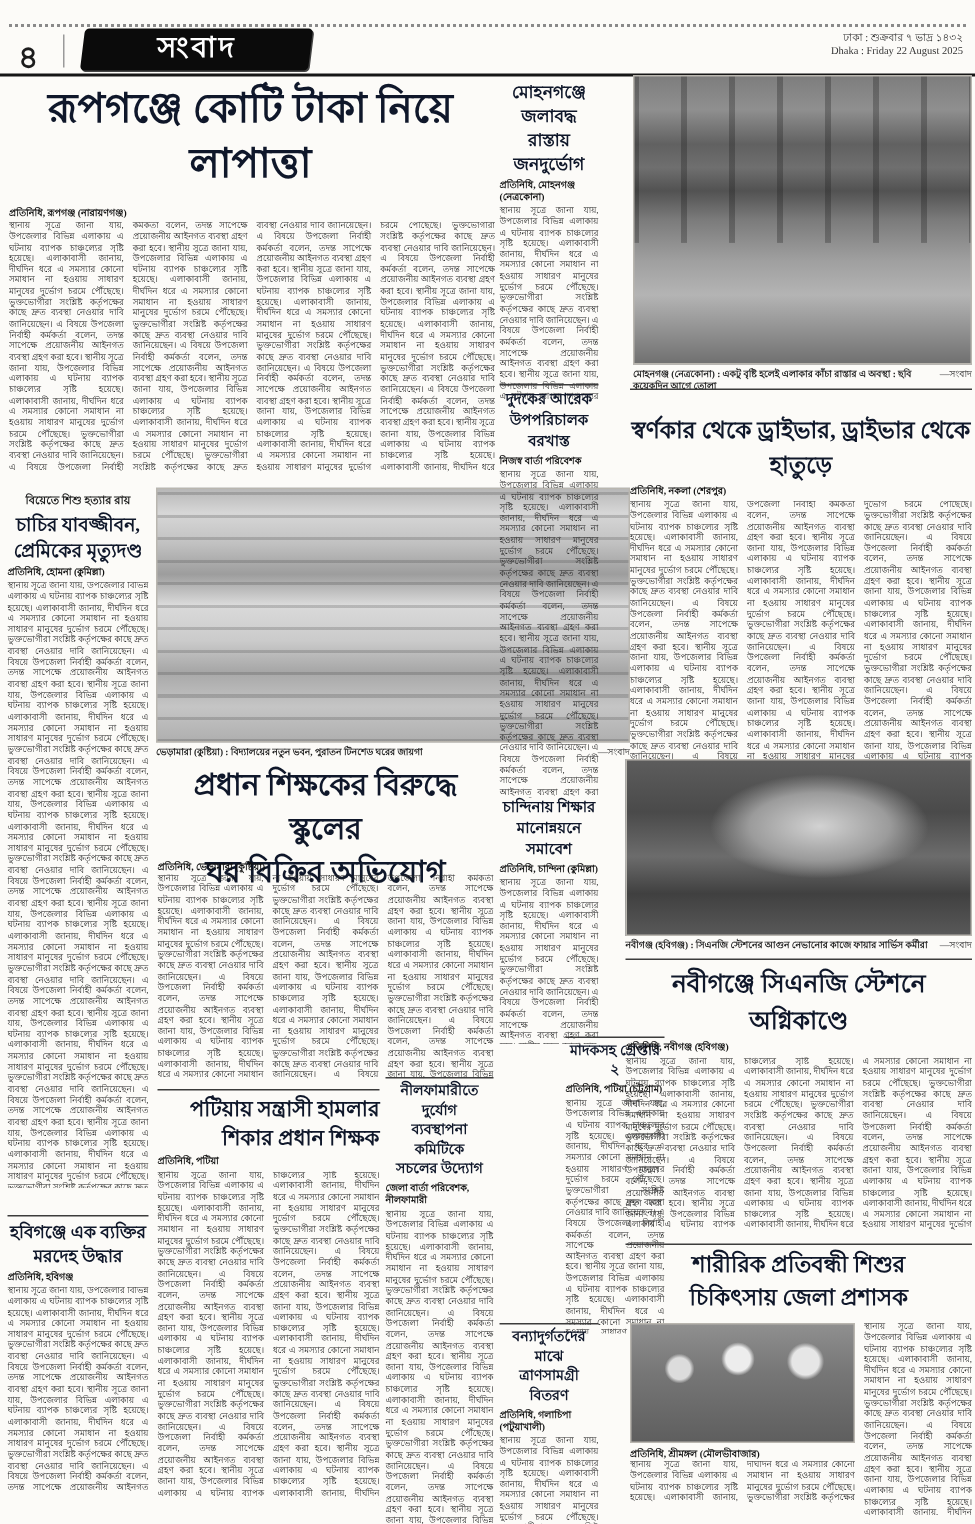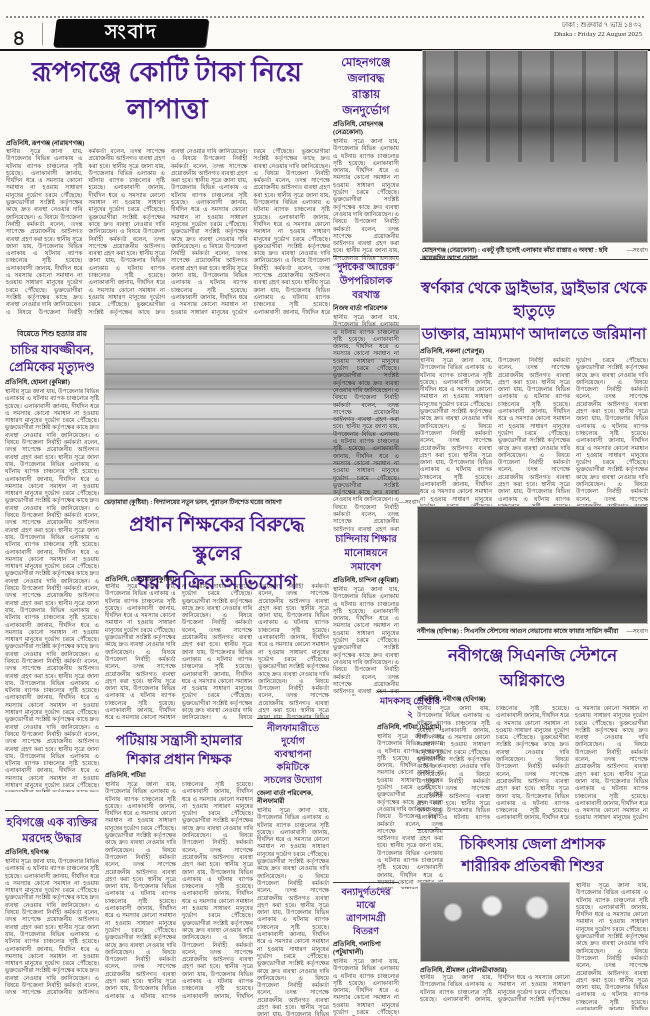--- a/index.html
+++ b/index.html
@@ -9,21 +9,21 @@
   
   .toprule{border-top:2px dotted #8a8a8a;height:0;}
   .pageno{font-size:21px;font-weight:bold;}
   .vbar{width:1px;background:#9a9a9a;}
   .masthead{background:#0b0b0b;color:#fff;display:flex;align-items:center;justify-content:center;
             transform:skewX(-7deg);border-radius:3px;box-shadow:1px 1px 0 #444;}
   .masthead span{transform:skewX(7deg);font-weight:bold;font-size:19px;letter-spacing:2px;}
   .dateline{text-align:right;font-size:7px;line-height:9px;color:#333;}
   .headrule{background:#161616;height:2px;}
   
-  .hl{font-weight:bold;text-align:center;color:#4c1d95;}
+  .hl{font-weight:bold;text-align:center;color:#0f172a;}
   .kicker{font-weight:bold;text-align:center;font-size:7.5px;}
   .by{font-weight:bold;font-size:6.4px;line-height:8px;color:#111;margin:2px 0 2px 0;}
   .body{font-size:5.8px;line-height:7.3px;text-align:justify;overflow:hidden;color:#262626;
         column-gap:6px;word-break:break-word;}
   .c2{column-count:2}.c3{column-count:3}.c4{column-count:4}
   .rule-top{border-top:1px solid #3c3c3c;}
   
   .photo{overflow:hidden;box-shadow:0 0 0 1px #b9b6af inset;}
   .photo-road{background:
      repeating-linear-gradient(90deg, rgba(25,25,25,.30) 0 4px, rgba(0,0,0,0) 4px 32px),
@@ -93,21 +93,21 @@
     <span class="credit">—সংবাদ</span>
   </div>
   <div class="abs hl" style="left:104px;top:510px;width:226px;font-size:20px;line-height:29px;">
     <div>প্রধান শিক্ষকের বিরুদ্ধে স্কুলের</div>
     <div>ঘর বিক্রির অভিযোগ</div>
   </div>
   <div class="abs by" style="left:105px;top:573px;">প্রতিনিধি, ভেড়ামারা (কুষ্টিয়া)</div>
   <div class="abs body c3" style="left:105px;top:583px;width:224px;height:140px;">স্থানীয় সূত্রে জানা যায়, উপজেলার বিভিন্ন এলাকায় এ ঘটনায় ব্যাপক চাঞ্চল্যের সৃষ্টি হয়েছে। এলাকাবাসী জানায়, দীর্ঘদিন ধরে এ সমস্যার কোনো সমাধান না হওয়ায় সাধারণ মানুষের দুর্ভোগ চরমে পৌঁছেছে। ভুক্তভোগীরা সংশ্লিষ্ট কর্তৃপক্ষের কাছে দ্রুত ব্যবস্থা নেওয়ার দাবি জানিয়েছেন। এ বিষয়ে উপজেলা নির্বাহী কর্মকর্তা বলেন, তদন্ত সাপেক্ষে প্রয়োজনীয় আইনগত ব্যবস্থা গ্রহণ করা হবে। স্থানীয় সূত্রে জানা যায়, উপজেলার বিভিন্ন এলাকায় এ ঘটনায় ব্যাপক চাঞ্চল্যের সৃষ্টি হয়েছে। এলাকাবাসী জানায়, দীর্ঘদিন ধরে এ সমস্যার কোনো সমাধান না হওয়ায় সাধারণ মানুষের দুর্ভোগ চরমে পৌঁছেছে। ভুক্তভোগীরা সংশ্লিষ্ট কর্তৃপক্ষের কাছে দ্রুত ব্যবস্থা নেওয়ার দাবি জানিয়েছেন। এ বিষয়ে উপজেলা নির্বাহী কর্মকর্তা বলেন, তদন্ত সাপেক্ষে প্রয়োজনীয় আইনগত ব্যবস্থা গ্রহণ করা হবে। স্থানীয় সূত্রে জানা যায়, উপজেলার বিভিন্ন এলাকায় এ ঘটনায় ব্যাপক চাঞ্চল্যের সৃষ্টি হয়েছে। এলাকাবাসী জানায়, দীর্ঘদিন ধরে এ সমস্যার কোনো সমাধান না হওয়ায় সাধারণ মানুষের দুর্ভোগ চরমে পৌঁছেছে। ভুক্তভোগীরা সংশ্লিষ্ট কর্তৃপক্ষের কাছে দ্রুত ব্যবস্থা নেওয়ার দাবি জানিয়েছেন। এ বিষয়ে উপজেলা নির্বাহী কর্মকর্তা বলেন, তদন্ত সাপেক্ষে প্রয়োজনীয় আইনগত ব্যবস্থা গ্রহণ করা হবে। স্থানীয় সূত্রে জানা যায়, উপজেলার বিভিন্ন এলাকায় এ ঘটনায় ব্যাপক চাঞ্চল্যের সৃষ্টি হয়েছে। এলাকাবাসী জানায়, দীর্ঘদিন ধরে এ সমস্যার কোনো সমাধান না হওয়ায় সাধারণ মানুষের দুর্ভোগ চরমে পৌঁছেছে। ভুক্তভোগীরা সংশ্লিষ্ট কর্তৃপক্ষের কাছে দ্রুত ব্যবস্থা নেওয়ার দাবি জানিয়েছেন। এ বিষয়ে উপজেলা নির্বাহী কর্মকর্তা বলেন, তদন্ত সাপেক্ষে প্রয়োজনীয় আইনগত ব্যবস্থা গ্রহণ করা হবে। স্থানীয় সূত্রে জানা যায়, উপজেলার বিভিন্ন এলাকায় এ ঘটনায় ব্যাপক চাঞ্চল্যের সৃষ্টি হয়েছে। এলাকাবাসী জানায়, দীর্ঘদিন ধরে এ সমস্যার কোনো সমাধান না হওয়ায় সাধারণ মানুষের দুর্ভোগ চরমে পৌঁছেছে। ভুক্তভোগীরা সংশ্লিষ্ট কর্তৃপক্ষের কাছে দ্রুত ব্যবস্থা নেওয়ার দাবি জানিয়েছেন। এ বিষয়ে উপজেলা নির্বাহী কর্মকর্তা বলেন, তদন্ত সাপেক্ষে প্রয়োজনীয় আইনগত ব্যবস্থা গ্রহণ করা হবে। স্থানীয় সূত্রে জানা যায়, উপজেলার বিভিন্ন এলাকায় এ ঘটনায় ব্যাপক চাঞ্চল্যের সৃষ্টি হয়েছে। এলাকাবাসী জানায়, দীর্ঘদিন ধরে এ সমস্যার কোনো সমাধান না হওয়ায় সাধারণ মানুষের দুর্ভোগ চরমে পৌঁছেছে। ভুক্তভোগীরা সংশ্লিষ্ট কর্তৃপক্ষের কাছে দ্রুত ব্যবস্থা নেওয়ার দাবি জানিয়েছেন। এ বিষয়ে উপজেলা নির্বাহী কর্মকর্তা বলেন, তদন্ত সাপেক্ষে প্রয়োজনীয় আইনগত ব্যবস্থা গ্রহণ করা হবে।</div>
 
   <div class="abs rule-top" style="left:105px;top:726px;width:148px;">
-    <div class="hl" style="font-size:14px;line-height:19px;margin-top:4px;">
+    <div class="hl" style="font-size:14px;line-height:19px;margin-top:4px;text-align:right;">
       <div>পটিয়ায় সন্ত্রাসী হামলার</div>
       <div>শিকার প্রধান শিক্ষক</div>
     </div>
     <div class="by">প্রতিনিধি, পটিয়া</div>
     <div class="body c2" style="height:226px;">স্থানীয় সূত্রে জানা যায়, উপজেলার বিভিন্ন এলাকায় এ ঘটনায় ব্যাপক চাঞ্চল্যের সৃষ্টি হয়েছে। এলাকাবাসী জানায়, দীর্ঘদিন ধরে এ সমস্যার কোনো সমাধান না হওয়ায় সাধারণ মানুষের দুর্ভোগ চরমে পৌঁছেছে। ভুক্তভোগীরা সংশ্লিষ্ট কর্তৃপক্ষের কাছে দ্রুত ব্যবস্থা নেওয়ার দাবি জানিয়েছেন। এ বিষয়ে উপজেলা নির্বাহী কর্মকর্তা বলেন, তদন্ত সাপেক্ষে প্রয়োজনীয় আইনগত ব্যবস্থা গ্রহণ করা হবে। স্থানীয় সূত্রে জানা যায়, উপজেলার বিভিন্ন এলাকায় এ ঘটনায় ব্যাপক চাঞ্চল্যের সৃষ্টি হয়েছে। এলাকাবাসী জানায়, দীর্ঘদিন ধরে এ সমস্যার কোনো সমাধান না হওয়ায় সাধারণ মানুষের দুর্ভোগ চরমে পৌঁছেছে। ভুক্তভোগীরা সংশ্লিষ্ট কর্তৃপক্ষের কাছে দ্রুত ব্যবস্থা নেওয়ার দাবি জানিয়েছেন। এ বিষয়ে উপজেলা নির্বাহী কর্মকর্তা বলেন, তদন্ত সাপেক্ষে প্রয়োজনীয় আইনগত ব্যবস্থা গ্রহণ করা হবে। স্থানীয় সূত্রে জানা যায়, উপজেলার বিভিন্ন এলাকায় এ ঘটনায় ব্যাপক চাঞ্চল্যের সৃষ্টি হয়েছে। এলাকাবাসী জানায়, দীর্ঘদিন ধরে এ সমস্যার কোনো সমাধান না হওয়ায় সাধারণ মানুষের দুর্ভোগ চরমে পৌঁছেছে। ভুক্তভোগীরা সংশ্লিষ্ট কর্তৃপক্ষের কাছে দ্রুত ব্যবস্থা নেওয়ার দাবি জানিয়েছেন। এ বিষয়ে উপজেলা নির্বাহী কর্মকর্তা বলেন, তদন্ত সাপেক্ষে প্রয়োজনীয় আইনগত ব্যবস্থা গ্রহণ করা হবে। স্থানীয় সূত্রে জানা যায়, উপজেলার বিভিন্ন এলাকায় এ ঘটনায় ব্যাপক চাঞ্চল্যের সৃষ্টি হয়েছে। এলাকাবাসী জানায়, দীর্ঘদিন ধরে এ সমস্যার কোনো সমাধান না হওয়ায় সাধারণ মানুষের দুর্ভোগ চরমে পৌঁছেছে। ভুক্তভোগীরা সংশ্লিষ্ট কর্তৃপক্ষের কাছে দ্রুত ব্যবস্থা নেওয়ার দাবি জানিয়েছেন। এ বিষয়ে উপজেলা নির্বাহী কর্মকর্তা বলেন, তদন্ত সাপেক্ষে প্রয়োজনীয় আইনগত ব্যবস্থা গ্রহণ করা হবে। স্থানীয় সূত্রে জানা যায়, উপজেলার বিভিন্ন এলাকায় এ ঘটনায় ব্যাপক চাঞ্চল্যের সৃষ্টি হয়েছে। এলাকাবাসী জানায়, দীর্ঘদিন ধরে এ সমস্যার কোনো সমাধান না হওয়ায় সাধারণ মানুষের দুর্ভোগ চরমে পৌঁছেছে। ভুক্তভোগীরা সংশ্লিষ্ট কর্তৃপক্ষের কাছে দ্রুত ব্যবস্থা নেওয়ার দাবি জানিয়েছেন। এ বিষয়ে উপজেলা নির্বাহী কর্মকর্তা বলেন, তদন্ত সাপেক্ষে প্রয়োজনীয় আইনগত ব্যবস্থা গ্রহণ করা হবে। স্থানীয় সূত্রে জানা যায়, উপজেলার বিভিন্ন এলাকায় এ ঘটনায় ব্যাপক চাঞ্চল্যের সৃষ্টি হয়েছে। এলাকাবাসী জানায়, দীর্ঘদিন ধরে এ সমস্যার কোনো সমাধান না হওয়ায় সাধারণ মানুষের দুর্ভোগ চরমে পৌঁছেছে। ভুক্তভোগীরা সংশ্লিষ্ট কর্তৃপক্ষের কাছে দ্রুত ব্যবস্থা নেওয়ার দাবি জানিয়েছেন। এ বিষয়ে উপজেলা নির্বাহী কর্মকর্তা বলেন, তদন্ত সাপেক্ষে প্রয়োজনীয় আইনগত ব্যবস্থা গ্রহণ করা হবে। স্থানীয় সূত্রে জানা যায়, উপজেলার বিভিন্ন এলাকায় এ ঘটনায় ব্যাপক চাঞ্চল্যের সৃষ্টি হয়েছে। এলাকাবাসী জানায়, দীর্ঘদিন ধরে এ সমস্যার কোনো সমাধান না হওয়ায় সাধারণ মানুষের দুর্ভোগ চরমে পৌঁছেছে। ভুক্তভোগীরা সংশ্লিষ্ট কর্তৃপক্ষের কাছে দ্রুত ব্যবস্থা নেওয়ার দাবি জানিয়েছেন। এ বিষয়ে উপজেলা নির্বাহী কর্মকর্তা বলেন, তদন্ত সাপেক্ষে প্রয়োজনীয় আইনগত ব্যবস্থা গ্রহণ করা হবে। স্থানীয় সূত্রে জানা যায়, উপজেলার বিভিন্ন এলাকায় এ ঘটনায় ব্যাপক চাঞ্চল্যের সৃষ্টি হয়েছে। এলাকাবাসী জানায়, দীর্ঘদিন ধরে এ সমস্যার কোনো সমাধান না হওয়ায় সাধারণ মানুষের দুর্ভোগ চরমে পৌঁছেছে। ভুক্তভোগীরা সংশ্লিষ্ট কর্তৃপক্ষের কাছে দ্রুত ব্যবস্থা নেওয়ার দাবি জানিয়েছেন। এ বিষয়ে উপজেলা নির্বাহী কর্মকর্তা বলেন, তদন্ত সাপেক্ষে প্রয়োজনীয় আইনগত ব্যবস্থা গ্রহণ করা হবে।</div>
   </div>
 
   <div class="abs rule-top" style="left:257px;top:718px;width:72px;">
     <div class="hl" style="font-size:9.5px;line-height:13px;margin-top:3px;">
       <div>নীলফামারীতে দুর্যোগ</div>
@@ -163,21 +163,20 @@
 
   <div class="abs photo photo-road" style="left:422px;top:50px;width:226px;height:193px;"></div>
   <div class="abs cap-row" style="left:422px;top:246px;width:226px;">
     <span>মোহনগঞ্জ (নেত্রকোনা) : একটু বৃষ্টি হলেই এলাকার কাঁচা রাস্তার এ অবস্থা : ছবি কয়েকদিন আগে তোলা</span>
     <span class="credit">—সংবাদ</span>
   </div>
 
   <div class="abs rule-top" style="left:420px;top:259px;width:228px;">
     <div class="hl" style="font-size:15.5px;line-height:23px;margin-top:16px;">
       <div>স্বর্ণকার থেকে ড্রাইভার, ড্রাইভার থেকে হাতুড়ে</div>
-      <div>ডাক্তার, ভ্রাম্যমাণ আদালতে জরিমানা</div>
     </div>
     <div class="by">প্রতিনিধি, নকলা (শেরপুর)</div>
     <div class="body c3" style="height:176px;">স্থানীয় সূত্রে জানা যায়, উপজেলার বিভিন্ন এলাকায় এ ঘটনায় ব্যাপক চাঞ্চল্যের সৃষ্টি হয়েছে। এলাকাবাসী জানায়, দীর্ঘদিন ধরে এ সমস্যার কোনো সমাধান না হওয়ায় সাধারণ মানুষের দুর্ভোগ চরমে পৌঁছেছে। ভুক্তভোগীরা সংশ্লিষ্ট কর্তৃপক্ষের কাছে দ্রুত ব্যবস্থা নেওয়ার দাবি জানিয়েছেন। এ বিষয়ে উপজেলা নির্বাহী কর্মকর্তা বলেন, তদন্ত সাপেক্ষে প্রয়োজনীয় আইনগত ব্যবস্থা গ্রহণ করা হবে। স্থানীয় সূত্রে জানা যায়, উপজেলার বিভিন্ন এলাকায় এ ঘটনায় ব্যাপক চাঞ্চল্যের সৃষ্টি হয়েছে। এলাকাবাসী জানায়, দীর্ঘদিন ধরে এ সমস্যার কোনো সমাধান না হওয়ায় সাধারণ মানুষের দুর্ভোগ চরমে পৌঁছেছে। ভুক্তভোগীরা সংশ্লিষ্ট কর্তৃপক্ষের কাছে দ্রুত ব্যবস্থা নেওয়ার দাবি জানিয়েছেন। এ বিষয়ে উপজেলা নির্বাহী কর্মকর্তা বলেন, তদন্ত সাপেক্ষে প্রয়োজনীয় আইনগত ব্যবস্থা গ্রহণ করা হবে। স্থানীয় সূত্রে জানা যায়, উপজেলার বিভিন্ন এলাকায় এ ঘটনায় ব্যাপক চাঞ্চল্যের সৃষ্টি হয়েছে। এলাকাবাসী জানায়, দীর্ঘদিন ধরে এ সমস্যার কোনো সমাধান না হওয়ায় সাধারণ মানুষের দুর্ভোগ চরমে পৌঁছেছে। ভুক্তভোগীরা সংশ্লিষ্ট কর্তৃপক্ষের কাছে দ্রুত ব্যবস্থা নেওয়ার দাবি জানিয়েছেন। এ বিষয়ে উপজেলা নির্বাহী কর্মকর্তা বলেন, তদন্ত সাপেক্ষে প্রয়োজনীয় আইনগত ব্যবস্থা গ্রহণ করা হবে। স্থানীয় সূত্রে জানা যায়, উপজেলার বিভিন্ন এলাকায় এ ঘটনায় ব্যাপক চাঞ্চল্যের সৃষ্টি হয়েছে। এলাকাবাসী জানায়, দীর্ঘদিন ধরে এ সমস্যার কোনো সমাধান না হওয়ায় সাধারণ মানুষের দুর্ভোগ চরমে পৌঁছেছে। ভুক্তভোগীরা সংশ্লিষ্ট কর্তৃপক্ষের কাছে দ্রুত ব্যবস্থা নেওয়ার দাবি জানিয়েছেন। এ বিষয়ে উপজেলা নির্বাহী কর্মকর্তা বলেন, তদন্ত সাপেক্ষে প্রয়োজনীয় আইনগত ব্যবস্থা গ্রহণ করা হবে। স্থানীয় সূত্রে জানা যায়, উপজেলার বিভিন্ন এলাকায় এ ঘটনায় ব্যাপক চাঞ্চল্যের সৃষ্টি হয়েছে। এলাকাবাসী জানায়, দীর্ঘদিন ধরে এ সমস্যার কোনো সমাধান না হওয়ায় সাধারণ মানুষের দুর্ভোগ চরমে পৌঁছেছে। ভুক্তভোগীরা সংশ্লিষ্ট কর্তৃপক্ষের কাছে দ্রুত ব্যবস্থা নেওয়ার দাবি জানিয়েছেন। এ বিষয়ে উপজেলা নির্বাহী কর্মকর্তা বলেন, তদন্ত সাপেক্ষে প্রয়োজনীয় আইনগত ব্যবস্থা গ্রহণ করা হবে। স্থানীয় সূত্রে জানা যায়, উপজেলার বিভিন্ন এলাকায় এ ঘটনায় ব্যাপক চাঞ্চল্যের সৃষ্টি হয়েছে। এলাকাবাসী জানায়, দীর্ঘদিন ধরে এ সমস্যার কোনো সমাধান না হওয়ায় সাধারণ মানুষের দুর্ভোগ চরমে পৌঁছেছে। ভুক্তভোগীরা সংশ্লিষ্ট কর্তৃপক্ষের কাছে দ্রুত ব্যবস্থা নেওয়ার দাবি জানিয়েছেন। এ বিষয়ে উপজেলা নির্বাহী কর্মকর্তা বলেন, তদন্ত সাপেক্ষে প্রয়োজনীয় আইনগত ব্যবস্থা গ্রহণ করা হবে। স্থানীয় সূত্রে জানা যায়, উপজেলার বিভিন্ন এলাকায় এ ঘটনায় ব্যাপক চাঞ্চল্যের সৃষ্টি হয়েছে। এলাকাবাসী জানায়, দীর্ঘদিন ধরে এ সমস্যার কোনো সমাধান না হওয়ায় সাধারণ মানুষের দুর্ভোগ চরমে পৌঁছেছে। ভুক্তভোগীরা সংশ্লিষ্ট কর্তৃপক্ষের কাছে দ্রুত ব্যবস্থা নেওয়ার দাবি জানিয়েছেন। এ বিষয়ে উপজেলা নির্বাহী কর্মকর্তা বলেন, তদন্ত সাপেক্ষে প্রয়োজনীয় আইনগত ব্যবস্থা গ্রহণ করা হবে।</div>
   </div>
 
   <div class="abs photo photo-bus" style="left:417px;top:506px;width:231px;height:118px;"></div>
   <div class="abs cap-row" style="left:417px;top:627px;width:231px;">
     <span>নবীগঞ্জ (হবিগঞ্জ) : সিএনজি স্টেশনের আগুন নেভানোর কাজে ফায়ার সার্ভিস কর্মীরা</span>
     <span class="credit">—সংবাদ</span>
   </div>
@@ -185,22 +184,22 @@
   <div class="abs rule-top" style="left:417px;top:639px;width:231px;">
     <div class="hl" style="font-size:16.5px;line-height:25px;margin-top:3px;">
       <div>নবীগঞ্জে সিএনজি স্টেশনে অগ্নিকাণ্ডে</div>
     </div>
     <div class="by">প্রতিনিধি, নবীগঞ্জ (হবিগঞ্জ)</div>
     <div class="body c3" style="height:118px;">স্থানীয় সূত্রে জানা যায়, উপজেলার বিভিন্ন এলাকায় এ ঘটনায় ব্যাপক চাঞ্চল্যের সৃষ্টি হয়েছে। এলাকাবাসী জানায়, দীর্ঘদিন ধরে এ সমস্যার কোনো সমাধান না হওয়ায় সাধারণ মানুষের দুর্ভোগ চরমে পৌঁছেছে। ভুক্তভোগীরা সংশ্লিষ্ট কর্তৃপক্ষের কাছে দ্রুত ব্যবস্থা নেওয়ার দাবি জানিয়েছেন। এ বিষয়ে উপজেলা নির্বাহী কর্মকর্তা বলেন, তদন্ত সাপেক্ষে প্রয়োজনীয় আইনগত ব্যবস্থা গ্রহণ করা হবে। স্থানীয় সূত্রে জানা যায়, উপজেলার বিভিন্ন এলাকায় এ ঘটনায় ব্যাপক চাঞ্চল্যের সৃষ্টি হয়েছে। এলাকাবাসী জানায়, দীর্ঘদিন ধরে এ সমস্যার কোনো সমাধান না হওয়ায় সাধারণ মানুষের দুর্ভোগ চরমে পৌঁছেছে। ভুক্তভোগীরা সংশ্লিষ্ট কর্তৃপক্ষের কাছে দ্রুত ব্যবস্থা নেওয়ার দাবি জানিয়েছেন। এ বিষয়ে উপজেলা নির্বাহী কর্মকর্তা বলেন, তদন্ত সাপেক্ষে প্রয়োজনীয় আইনগত ব্যবস্থা গ্রহণ করা হবে। স্থানীয় সূত্রে জানা যায়, উপজেলার বিভিন্ন এলাকায় এ ঘটনায় ব্যাপক চাঞ্চল্যের সৃষ্টি হয়েছে। এলাকাবাসী জানায়, দীর্ঘদিন ধরে এ সমস্যার কোনো সমাধান না হওয়ায় সাধারণ মানুষের দুর্ভোগ চরমে পৌঁছেছে। ভুক্তভোগীরা সংশ্লিষ্ট কর্তৃপক্ষের কাছে দ্রুত ব্যবস্থা নেওয়ার দাবি জানিয়েছেন। এ বিষয়ে উপজেলা নির্বাহী কর্মকর্তা বলেন, তদন্ত সাপেক্ষে প্রয়োজনীয় আইনগত ব্যবস্থা গ্রহণ করা হবে। স্থানীয় সূত্রে জানা যায়, উপজেলার বিভিন্ন এলাকায় এ ঘটনায় ব্যাপক চাঞ্চল্যের সৃষ্টি হয়েছে। এলাকাবাসী জানায়, দীর্ঘদিন ধরে এ সমস্যার কোনো সমাধান না হওয়ায় সাধারণ মানুষের দুর্ভোগ চরমে পৌঁছেছে। ভুক্তভোগীরা সংশ্লিষ্ট কর্তৃপক্ষের কাছে দ্রুত ব্যবস্থা নেওয়ার দাবি জানিয়েছেন। এ বিষয়ে উপজেলা নির্বাহী কর্মকর্তা বলেন, তদন্ত সাপেক্ষে প্রয়োজনীয় আইনগত ব্যবস্থা গ্রহণ করা হবে। স্থানীয় সূত্রে জানা যায়, উপজেলার বিভিন্ন এলাকায় এ ঘটনায় ব্যাপক চাঞ্চল্যের সৃষ্টি হয়েছে। এলাকাবাসী জানায়, দীর্ঘদিন ধরে এ সমস্যার কোনো সমাধান না হওয়ায় সাধারণ মানুষের দুর্ভোগ চরমে পৌঁছেছে। ভুক্তভোগীরা সংশ্লিষ্ট কর্তৃপক্ষের কাছে দ্রুত ব্যবস্থা নেওয়ার দাবি জানিয়েছেন। এ বিষয়ে উপজেলা নির্বাহী কর্মকর্তা বলেন, তদন্ত সাপেক্ষে প্রয়োজনীয় আইনগত ব্যবস্থা গ্রহণ করা হবে।</div>
   </div>
 
   <div class="abs rule-top" style="left:417px;top:829px;width:231px;">
     <div class="hl" style="font-size:15px;line-height:22px;margin-top:3px;">
+      <div>শারীরিক প্রতিবন্ধী শিশুর</div>
       <div>চিকিৎসায় জেলা প্রশাসক</div>
-      <div>শারীরিক প্রতিবন্ধী শিশুর</div>
     </div>
   </div>
   <div class="abs photo photo-dc" style="left:420px;top:882px;width:150px;height:80px;"></div>
   <div class="abs by" style="left:420px;top:964px;width:150px;">প্রতিনিধি, শ্রীমঙ্গল (মৌলভীবাজার)</div>
   <div class="abs body c2" style="left:420px;top:974px;width:150px;height:36px;">স্থানীয় সূত্রে জানা যায়, উপজেলার বিভিন্ন এলাকায় এ ঘটনায় ব্যাপক চাঞ্চল্যের সৃষ্টি হয়েছে। এলাকাবাসী জানায়, দীর্ঘদিন ধরে এ সমস্যার কোনো সমাধান না হওয়ায় সাধারণ মানুষের দুর্ভোগ চরমে পৌঁছেছে। ভুক্তভোগীরা সংশ্লিষ্ট কর্তৃপক্ষের কাছে দ্রুত ব্যবস্থা নেওয়ার দাবি জানিয়েছেন। এ বিষয়ে উপজেলা নির্বাহী কর্মকর্তা বলেন, তদন্ত সাপেক্ষে প্রয়োজনীয় আইনগত ব্যবস্থা গ্রহণ করা হবে। স্থানীয় সূত্রে জানা যায়, উপজেলার বিভিন্ন এলাকায় এ ঘটনায় ব্যাপক চাঞ্চল্যের সৃষ্টি হয়েছে। এলাকাবাসী জানায়, দীর্ঘদিন ধরে এ সমস্যার কোনো সমাধান না হওয়ায় সাধারণ মানুষের দুর্ভোগ চরমে পৌঁছেছে। ভুক্তভোগীরা সংশ্লিষ্ট কর্তৃপক্ষের কাছে দ্রুত ব্যবস্থা নেওয়ার দাবি জানিয়েছেন। এ বিষয়ে উপজেলা নির্বাহী কর্মকর্তা বলেন, তদন্ত সাপেক্ষে প্রয়োজনীয় আইনগত ব্যবস্থা গ্রহণ করা হবে।</div>
   <div class="abs body" style="left:576px;top:882px;width:72px;height:128px;">স্থানীয় সূত্রে জানা যায়, উপজেলার বিভিন্ন এলাকায় এ ঘটনায় ব্যাপক চাঞ্চল্যের সৃষ্টি হয়েছে। এলাকাবাসী জানায়, দীর্ঘদিন ধরে এ সমস্যার কোনো সমাধান না হওয়ায় সাধারণ মানুষের দুর্ভোগ চরমে পৌঁছেছে। ভুক্তভোগীরা সংশ্লিষ্ট কর্তৃপক্ষের কাছে দ্রুত ব্যবস্থা নেওয়ার দাবি জানিয়েছেন। এ বিষয়ে উপজেলা নির্বাহী কর্মকর্তা বলেন, তদন্ত সাপেক্ষে প্রয়োজনীয় আইনগত ব্যবস্থা গ্রহণ করা হবে। স্থানীয় সূত্রে জানা যায়, উপজেলার বিভিন্ন এলাকায় এ ঘটনায় ব্যাপক চাঞ্চল্যের সৃষ্টি হয়েছে। এলাকাবাসী জানায়, দীর্ঘদিন ধরে এ সমস্যার কোনো সমাধান না হওয়ায় সাধারণ মানুষের দুর্ভোগ চরমে পৌঁছেছে। ভুক্তভোগীরা সংশ্লিষ্ট কর্তৃপক্ষের কাছে দ্রুত ব্যবস্থা নেওয়ার দাবি জানিয়েছেন। এ বিষয়ে উপজেলা নির্বাহী কর্মকর্তা বলেন, তদন্ত সাপেক্ষে প্রয়োজনীয় আইনগত ব্যবস্থা গ্রহণ করা হবে। স্থানীয় সূত্রে জানা যায়, উপজেলার বিভিন্ন এলাকায় এ ঘটনায় ব্যাপক চাঞ্চল্যের সৃষ্টি হয়েছে। এলাকাবাসী জানায়, দীর্ঘদিন ধরে এ সমস্যার কোনো সমাধান না হওয়ায় সাধারণ মানুষের দুর্ভোগ চরমে পৌঁছেছে। ভুক্তভোগীরা সংশ্লিষ্ট কর্তৃপক্ষের কাছে দ্রুত ব্যবস্থা নেওয়ার দাবি জানিয়েছেন। এ বিষয়ে উপজেলা নির্বাহী কর্মকর্তা বলেন, তদন্ত সাপেক্ষে প্রয়োজনীয় আইনগত ব্যবস্থা গ্রহণ করা হবে। স্থানীয় সূত্রে জানা যায়, উপজেলার বিভিন্ন এলাকায় এ ঘটনায় ব্যাপক চাঞ্চল্যের সৃষ্টি হয়েছে। এলাকাবাসী জানায়, দীর্ঘদিন ধরে এ সমস্যার কোনো সমাধান না হওয়ায় সাধারণ মানুষের দুর্ভোগ চরমে পৌঁছেছে। ভুক্তভোগীরা সংশ্লিষ্ট কর্তৃপক্ষের কাছে দ্রুত ব্যবস্থা নেওয়ার দাবি জানিয়েছেন। এ বিষয়ে উপজেলা নির্বাহী কর্মকর্তা বলেন, তদন্ত সাপেক্ষে প্রয়োজনীয় আইনগত ব্যবস্থা গ্রহণ করা হবে।</div>
 
 </div>
 
 </body></html>

